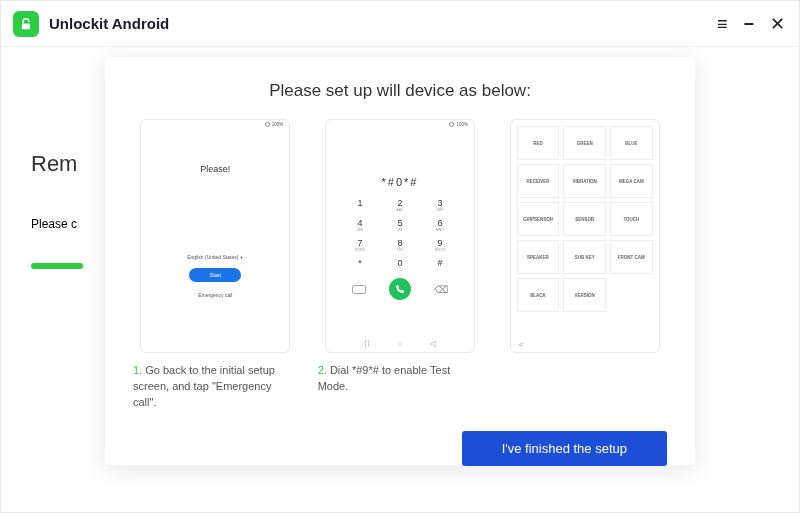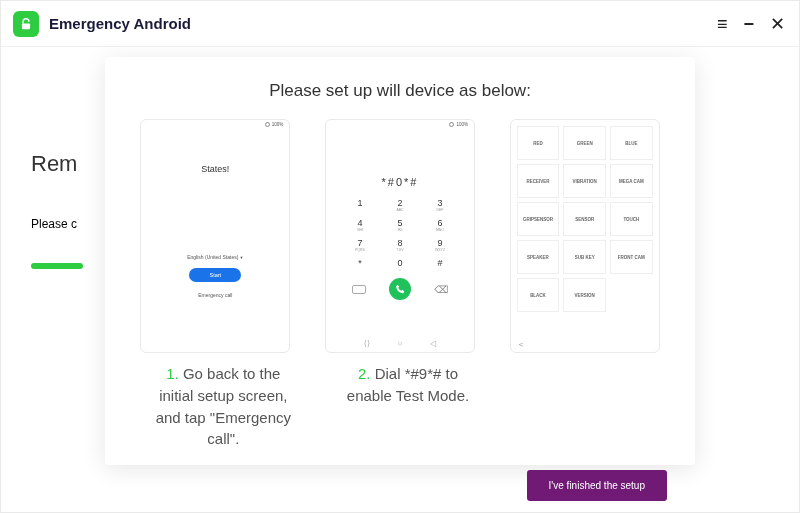--- a/index.html
+++ b/index.html
@@ -133,51 +133,50 @@
   .p2-vid{width:14px;height:9px;border:1px solid #aaa;border-radius:2px;}
   .p2-call{width:22px;height:22px;border-radius:50%;background:#21c25c;display:flex;align-items:center;justify-content:center;color:#fff;font-size:10px;}
   .p2-del{font-size:10px;color:#888;}
   .p2-nav{display:flex;justify-content:space-around;margin-top:auto;margin-bottom:4px;color:#aaa;font-size:8px;width:100px;align-self:center;}
   
   .p3-grid{flex:1;display:grid;grid-template-columns:repeat(3,1fr);grid-auto-rows:34px;gap:4px;padding:6px;}
   .p3-cell{border:1px solid #eee;display:flex;align-items:center;justify-content:center;font-size:4.5px;color:#666;font-weight:600;text-align:center;}
   .p3-back{height:16px;display:flex;align-items:center;padding-left:8px;color:#999;font-size:8px;}
 
   .step-caption {
-    font-size: 15px;
+    font-size: 11px;
     color: #555;
     line-height: 1.45;
-    text-align: center;
-    margin-left: 16px;
+    text-align: left;
   }
   .step-caption .num { color: #2ecc40; }
 
   .finish-btn {
     align-self: flex-end;
-    background: #701a75;
+    background: #1d4ed8;
     color: #fff;
     border: none;
     border-radius: 3px;
-    padding: 10px 22px;
-    font-size: 10px;
+    padding: 10px 40px;
+    font-size: 13px;
     cursor: pointer;
     margin-top: 8px;
   }
 </style>
 </head>
 <body>
 
 <div class="titlebar">
   <div class="logo-box">
     <svg viewBox="0 0 24 24" fill="none" stroke="#fff" stroke-width="2.5">
       <path d="M7 11V8a5 5 0 0 1 10 0"></path>
       <rect x="5" y="11" width="14" height="10" rx="2" fill="#fff" stroke="none"></rect>
     </svg>
   </div>
-  <div class="app-title">Emergency Android</div>
+  <div class="app-title">Unlockit Android</div>
   <div class="win-controls">
     <span style="font-weight:bold">≡</span>
     <span style="font-weight:bold">−</span>
     <span>✕</span>
   </div>
 </div>
 
 <div class="bg-content">
   <div class="bg-h">Rem</div>
   <div class="bg-p">Please c</div>
@@ -188,21 +187,21 @@
   <div class="modal-title">Please set up will device as below:</div>
 
   <div class="steps">
 
     <div class="step">
       <div class="phone">
         <div class="statusbar">
             <span>100%</span>
           </div>
         <div class="p1-body">
-          <div class="p1-welcome">States!</div>
+          <div class="p1-welcome">Please!</div>
           <div class="p1-lang">English (United States)</div>
           <div class="p1-start">Start</div>
           <div class="p1-emer">Emergency call</div>
         </div>
       </div>
       <div class="step-caption">
         <span class="num">1.</span><span> Go back to the initial setup screen, and tap "Emergency call".</span>
       </div>
     </div>
 

